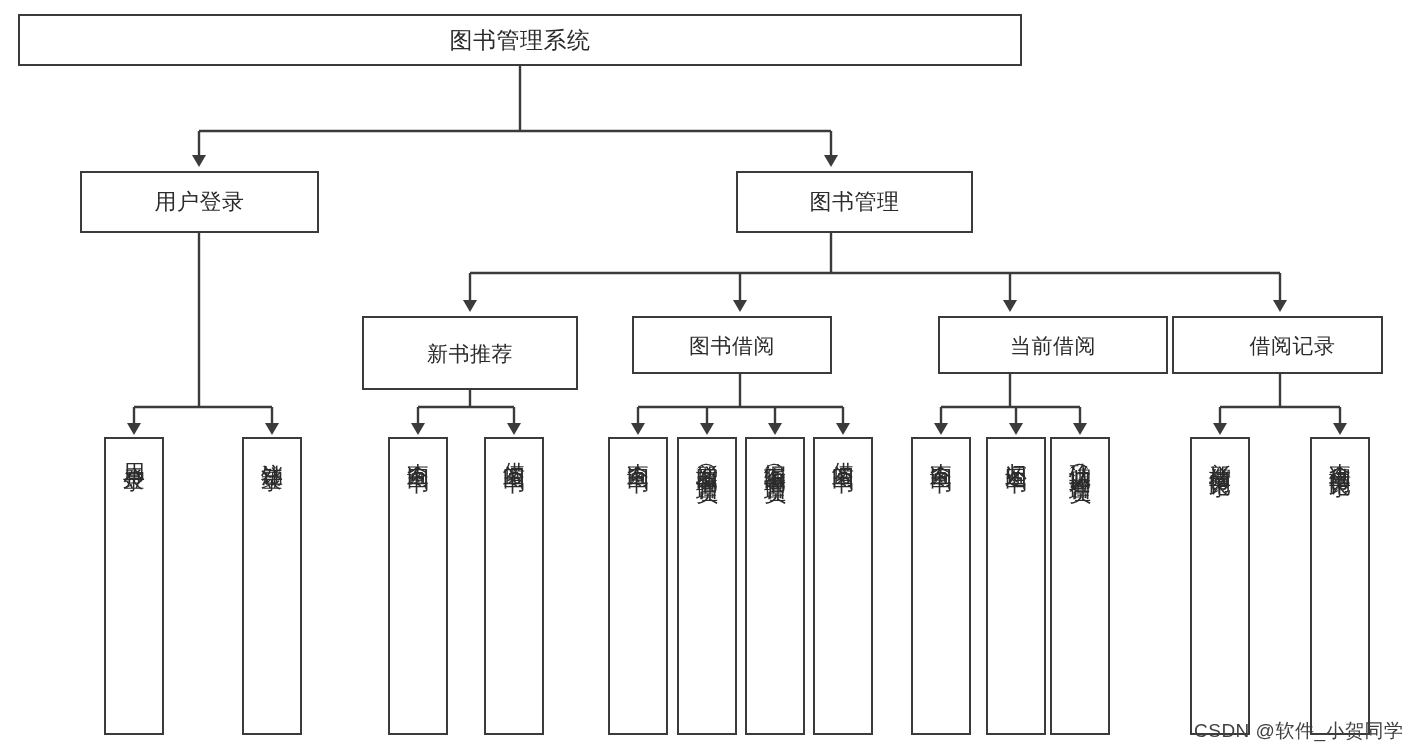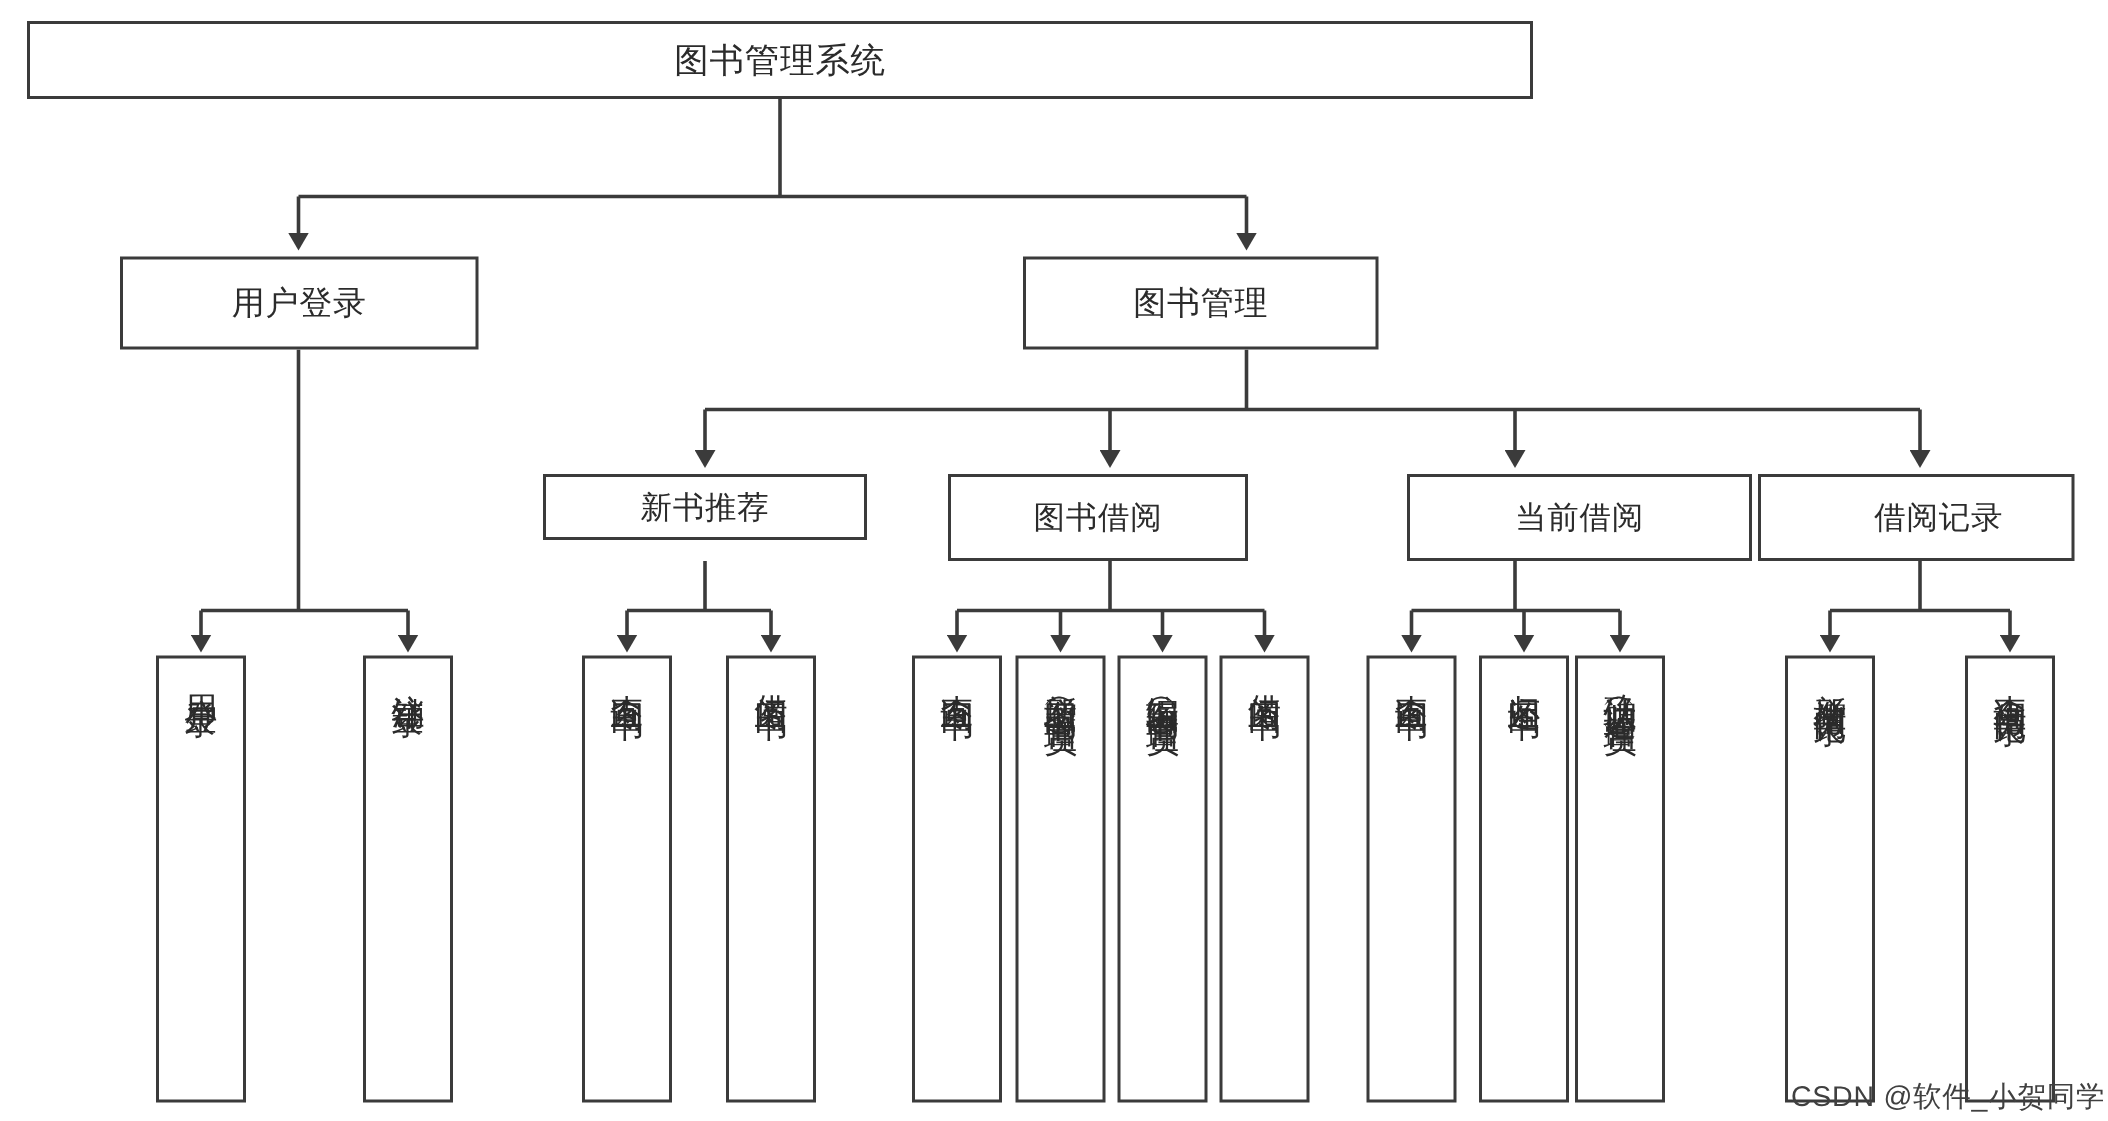--- a/index.html
+++ b/index.html
@@ -123,25 +123,25 @@
     </g>
   </svg>
 
   <div class="node lvl0" style="left:18px; top:14px; width:1004px; height:52px;">
     <span class="node-label">图书管理系统</span>
   </div>
 
   <div class="node lvl1" style="left:80px; top:171px; width:239px; height:62px;">
     <span class="node-label">用户登录</span>
   </div>
-  <div class="node lvl1" style="left:682px; top:171px; width:237px; height:62px;">
+  <div class="node lvl1" style="left:736px; top:171px; width:237px; height:62px;">
     <span class="node-label">图书管理</span>
   </div>
 
-  <div class="node lvl2" style="left:362px; top:316px; width:216px; height:44px;">
+  <div class="node lvl2" style="left:362px; top:316px; width:216px; height:74px;">
     <span class="node-label">新书推荐</span>
   </div>
   <div class="node lvl2" style="left:632px; top:316px; width:200px; height:58px;">
     <span class="node-label">图书借阅</span>
   </div>
   <div class="node lvl2" style="left:902px; top:316px; width:230px; height:58px;margin-left:36px;">
     <span class="node-label">当前借阅</span>
   </div>
   <div class="node lvl2" style="left:1172px; top:316px; width:211px; height:58px;padding-left:30px;">
     <span class="node-label">借阅记录</span>

